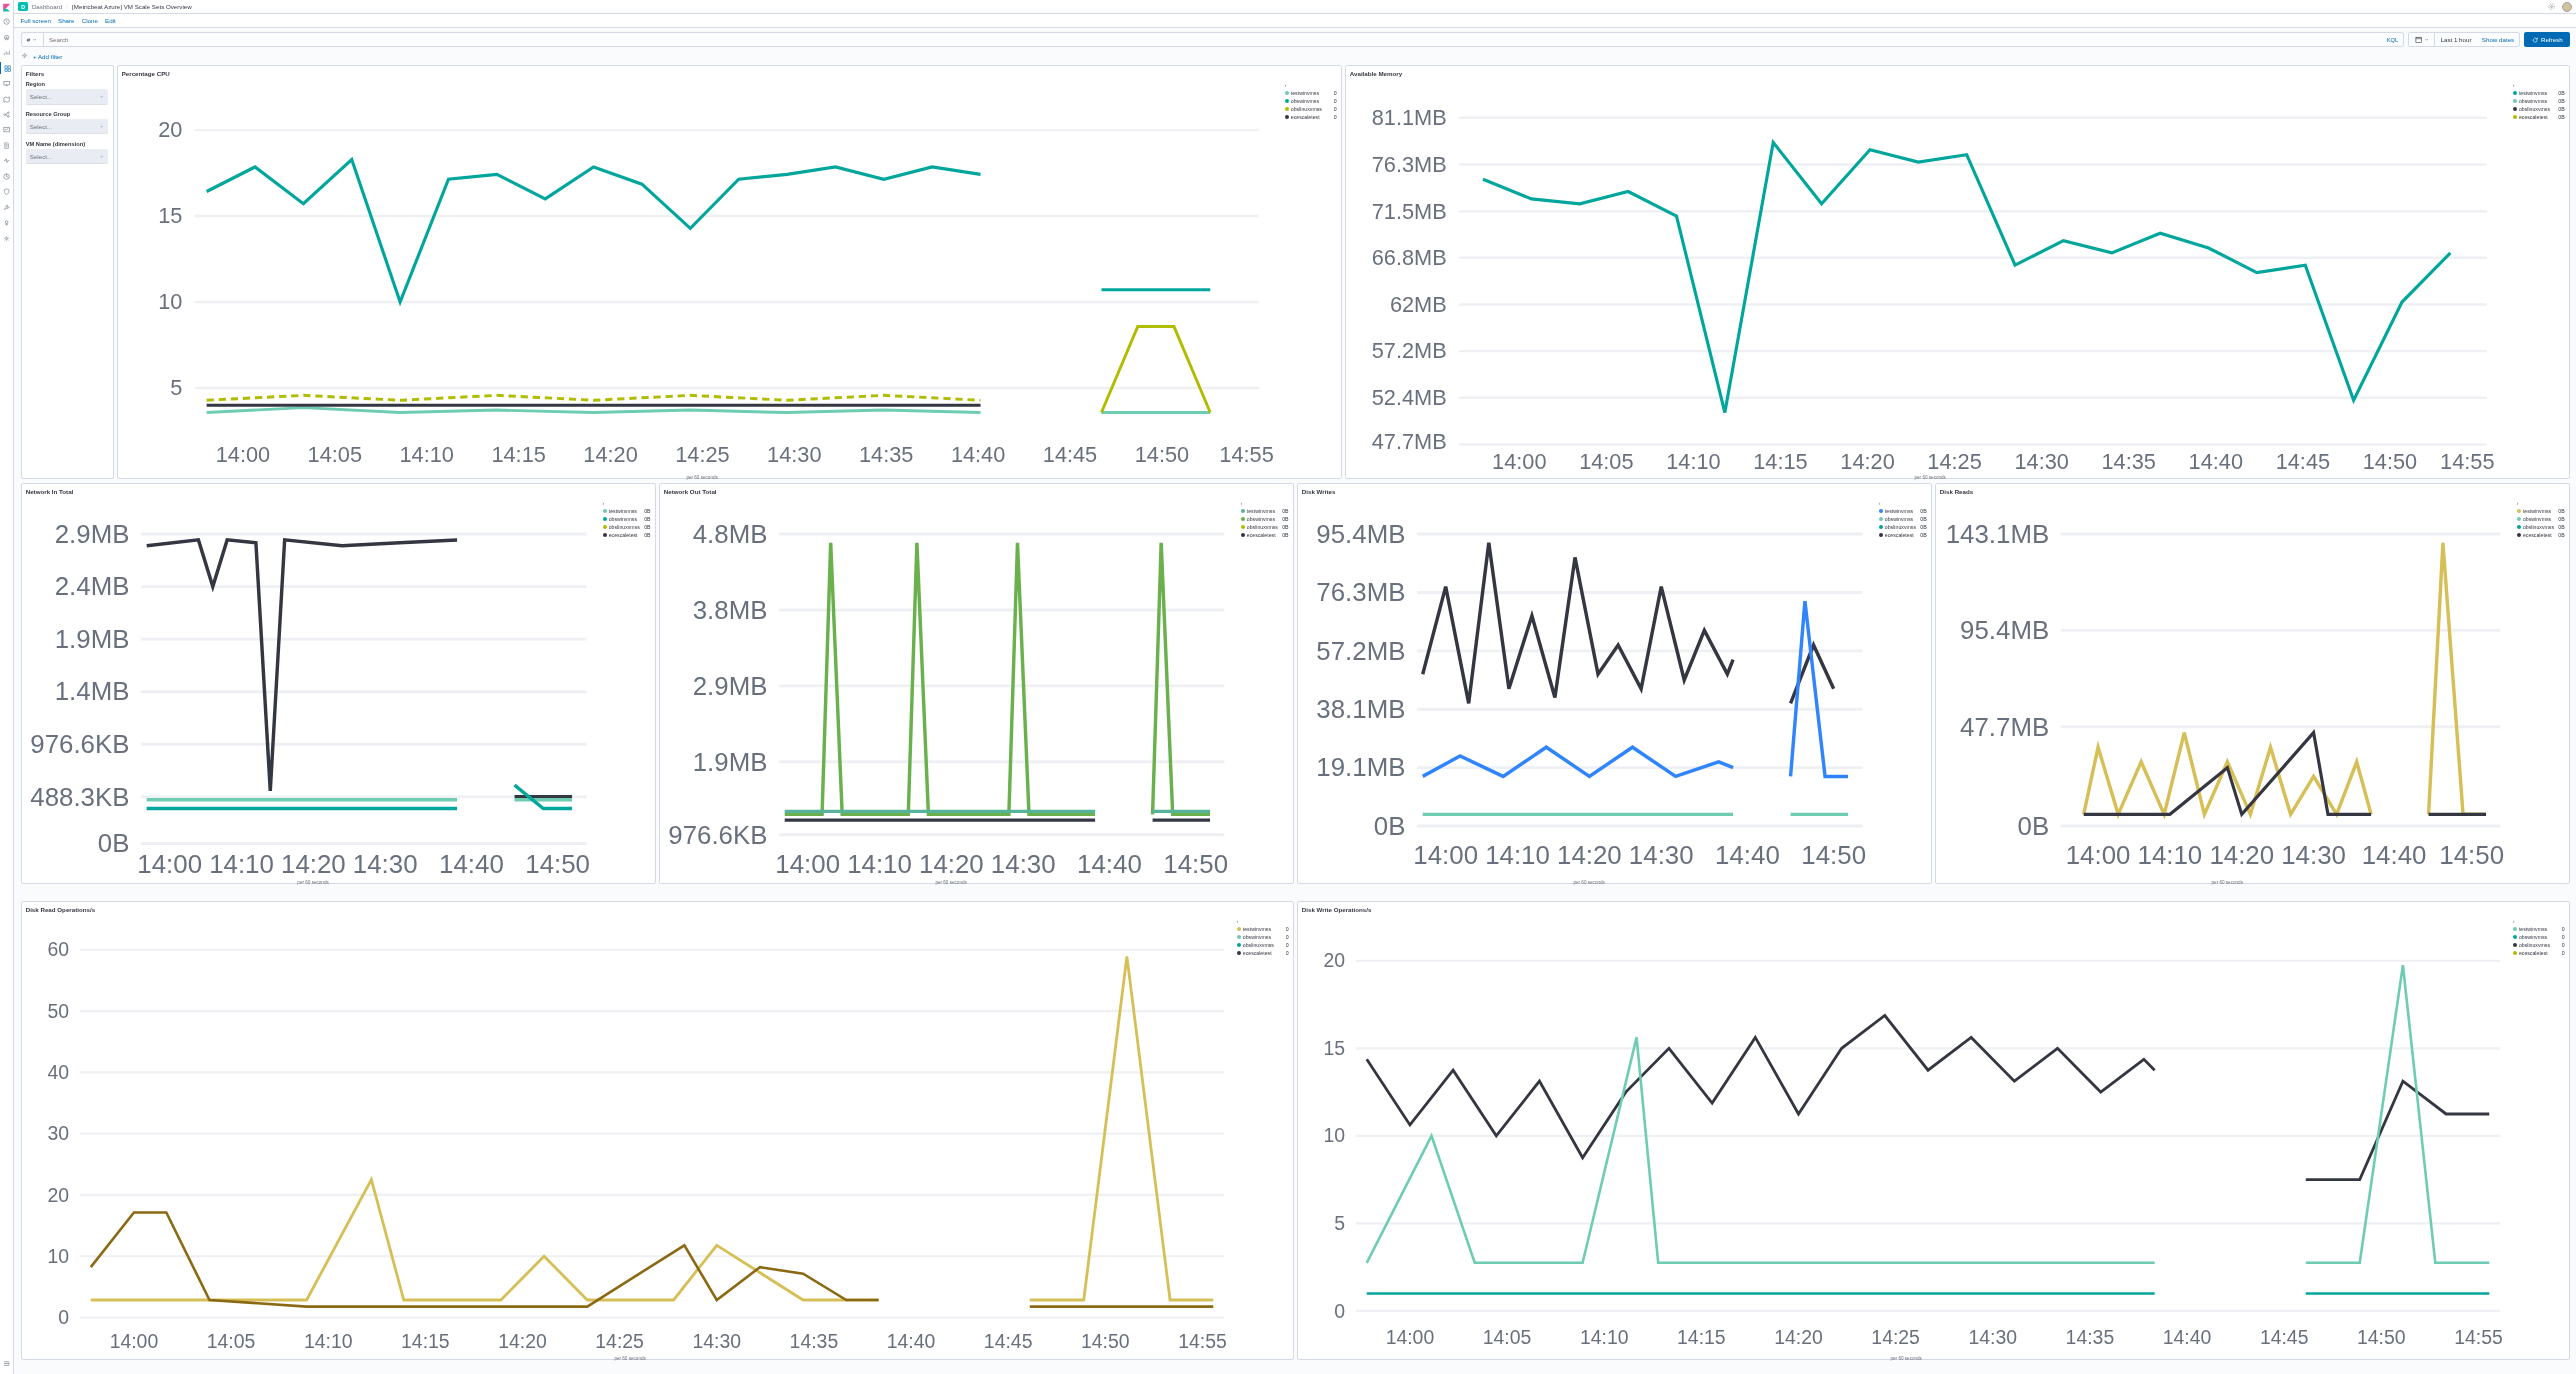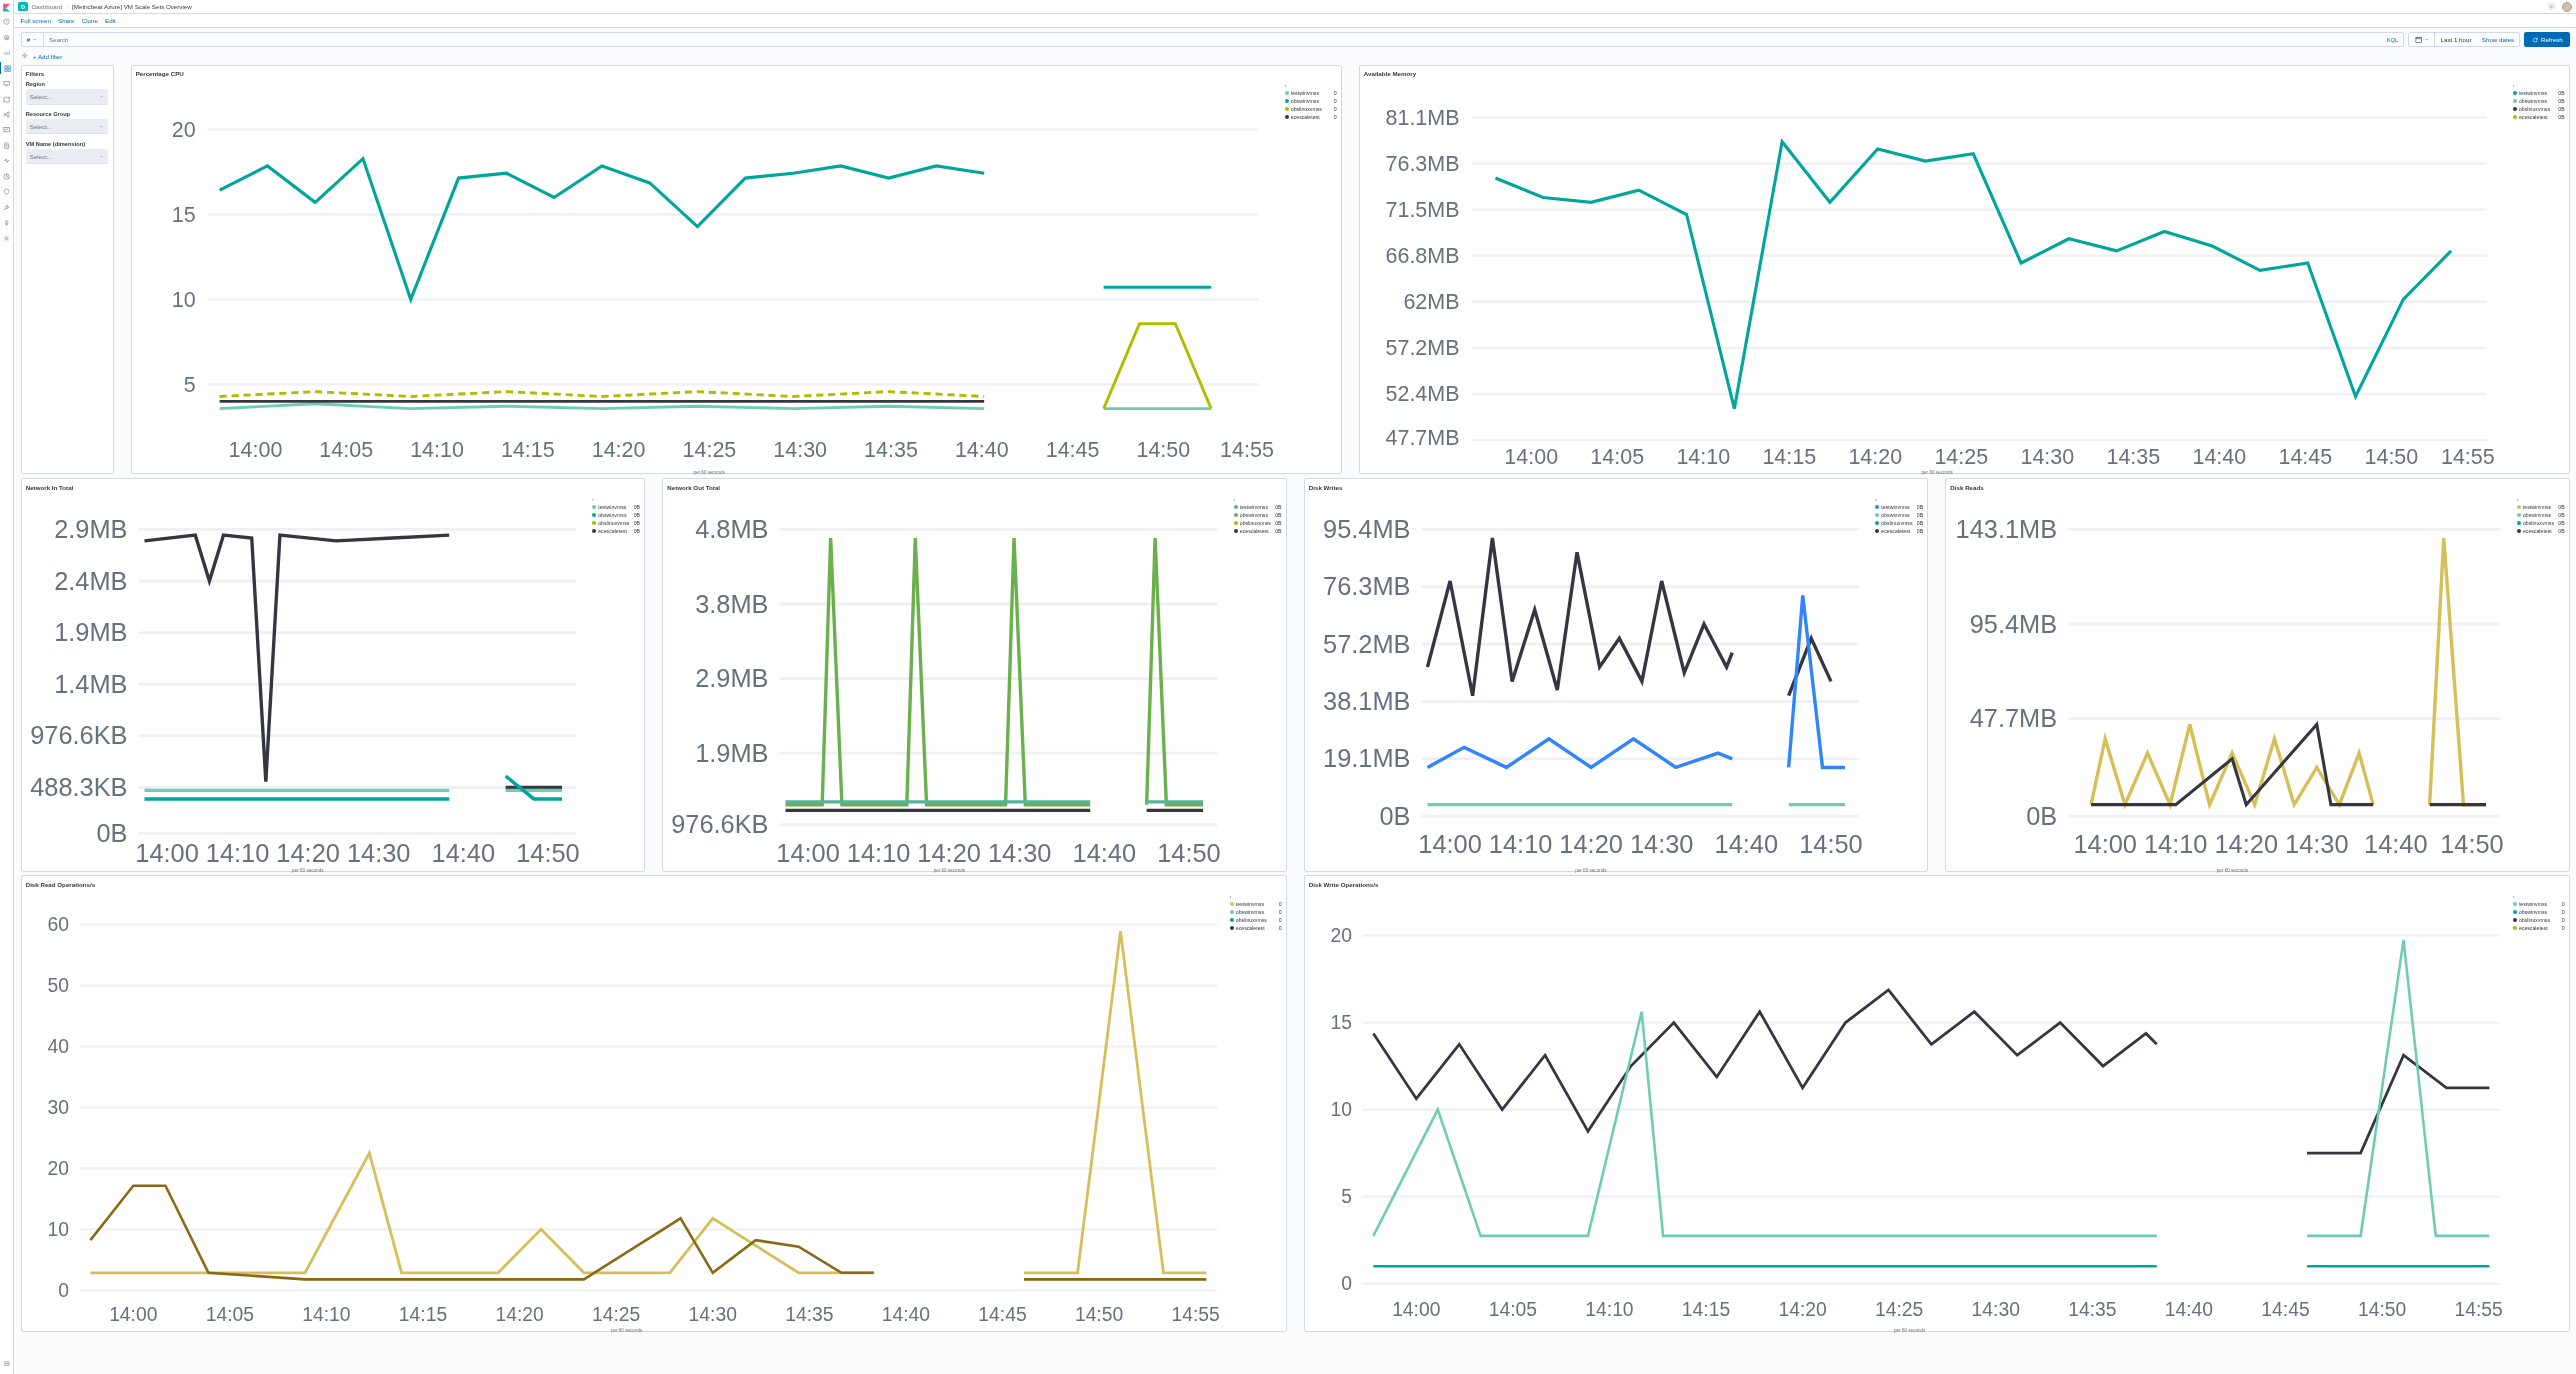--- a/index.html
+++ b/index.html
@@ -28,21 +28,21 @@
 .kql { padding: 0 5.2px; color: #006bb4; font-size: 5.7px; font-weight: 500; }
 .date-wrap { display: flex; border: 0.5px solid #d3dae6; border-radius: 2.1px; background: #fbfcfd; height: 15.5px; align-items: center; }
 .date-prefix { padding: 0 5.2px; border-right: 0.5px solid #d3dae6; height: 100%; display: flex; align-items: center; gap: 2.1px; cursor: pointer; }
 .date-text { padding: 0 5.2px; font-size: 6.2px; color: #343741; }
 .show-dates { padding: 0 5.2px; color: #006bb4; font-size: 6.2px; }
 .refresh-btn { background: #006bb4; color: #fff; border: none; border-radius: 2.1px; height: 15.5px; padding: 0 7.2px; font-size: 6.2px; display: flex; align-items: center; gap: 3.1px; cursor: pointer; font-weight: 500; }
 .filterbar { display: flex; align-items: center; padding: 1px 6.2px 4.1px; gap: 5.2px; }
 .filter-gear { color: #69707d; cursor: pointer; }
 .add-filter { color: #006bb4; font-size: 6.2px; cursor: pointer; }
 .content { flex: 1; overflow: auto; padding: 0 6.2px 6.2px; }
-.grid { display: grid; gap: 17px; }
+.grid { display: grid; gap: 3px; }
 .row1 { grid-template-columns: 93px 1fr 1fr; }
 .row2 { grid-template-columns: 1fr 1fr 1fr 1fr; }
 .row3 { grid-template-columns: 1fr 1fr; }
 .panel { background: #fff; border: 0.5px solid #d3dae6; border-radius: 2.1px; padding: 4.1px; display: flex; flex-direction: column; }
 .panel-title { font-size: 6.2px; font-weight: 700; margin-bottom: 4.1px; color: #343741; }
 .filter-group { margin-bottom: 6.2px; }
 .filter-label { font-size: 5.7px; font-weight: 700; margin-bottom: 2.1px; }
 .select { width: 100%; border: none; background: #e9edf3; border-radius: 2.1px; height: 15.5px; padding: 0 4.1px; font-size: 6.2px; color: #69707d; display: flex; align-items: center; justify-content: space-between; cursor: pointer; box-shadow: inset 0 -0.5px 0 rgba(0,0,0,0.1); }
 .chart-body { display: flex; flex: 1; gap: 2.1px; min-height: 77px; }
 .chart-area { flex: 1; position: relative; }
@@ -397,21 +397,21 @@
             <div class="legend-item">
                 <span class="legend-dot" style="background:#b0bc00"></span>
                 <span class="legend-label">ecescaletest</span>
                 <span class="legend-val">0B</span>
               </div>
           </div>
         </div>
       </div>
     </div>
 
-    <div class="grid row2" style="margin-bottom:3px">
+    <div class="grid row2" style="margin-bottom:17px">
       <div class="panel">
         <div class="panel-title">Network In Total</div>
         <div class="chart-body" style="min-height:67px">
           <div class="chart-area">
             <svg class="chart-svg" viewBox="0 0 200 130" preserveAspectRatio="none" style="font-size:12px">
               <g stroke="#eef0f4">
                   <line x1="40" y1="12" x2="195" y2="12"></line>
                   <line x1="40" y1="30" x2="195" y2="30"></line>
                   <line x1="40" y1="48" x2="195" y2="48"></line>
                   <line x1="40" y1="66" x2="195" y2="66"></line>

